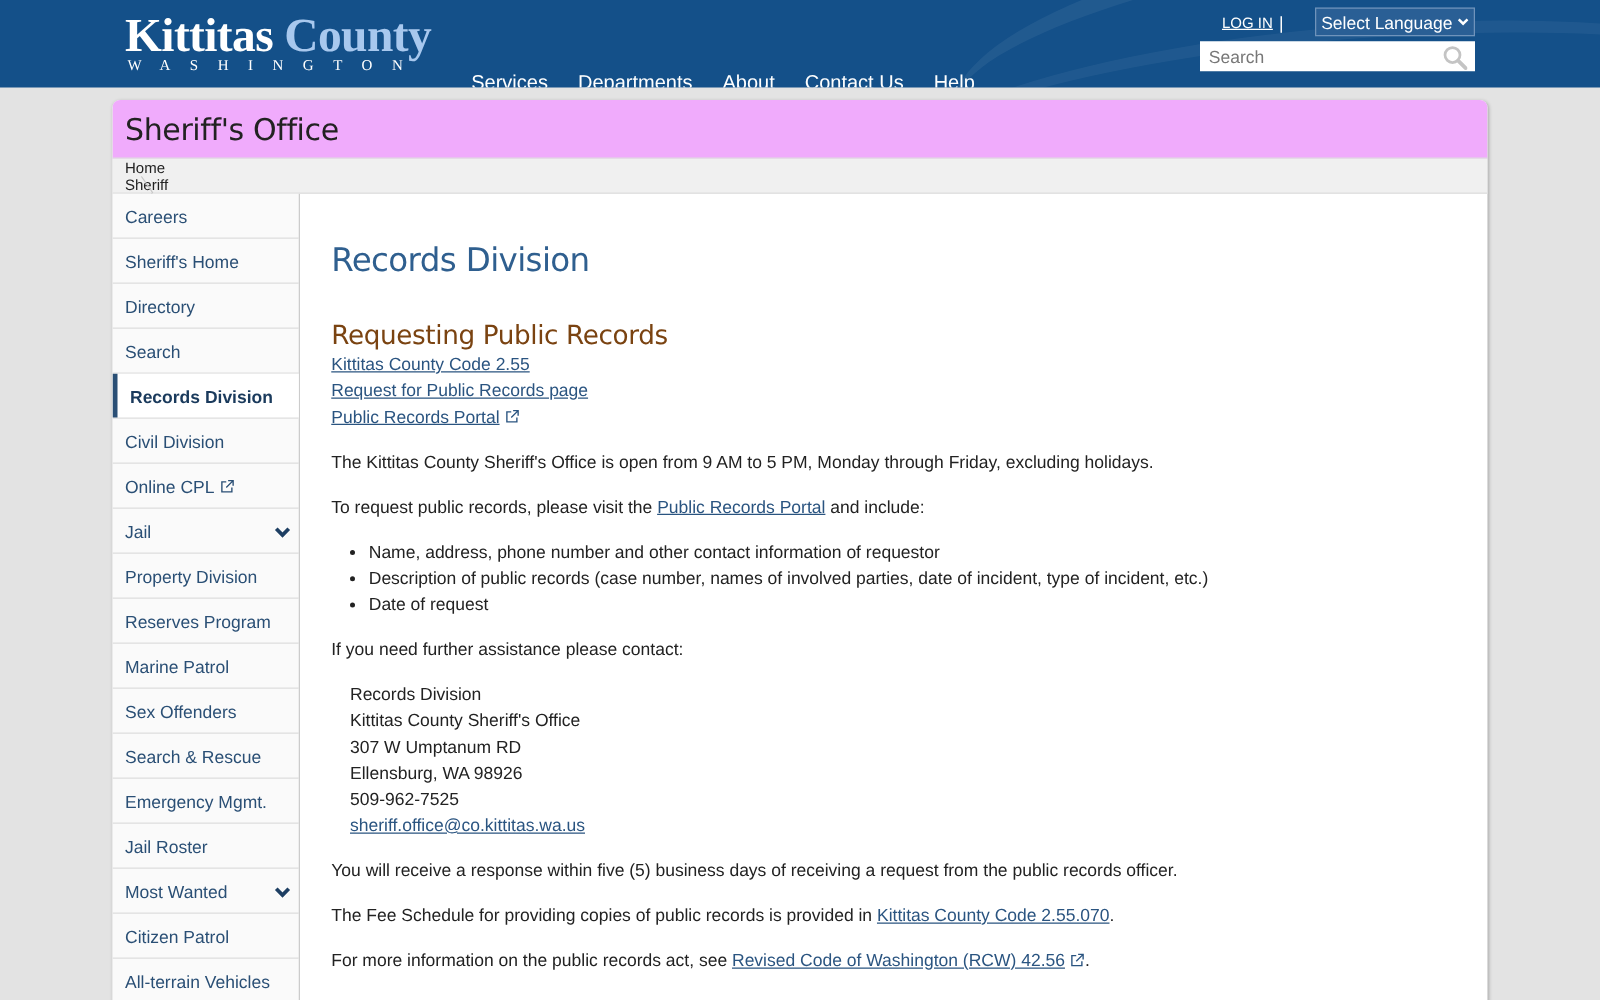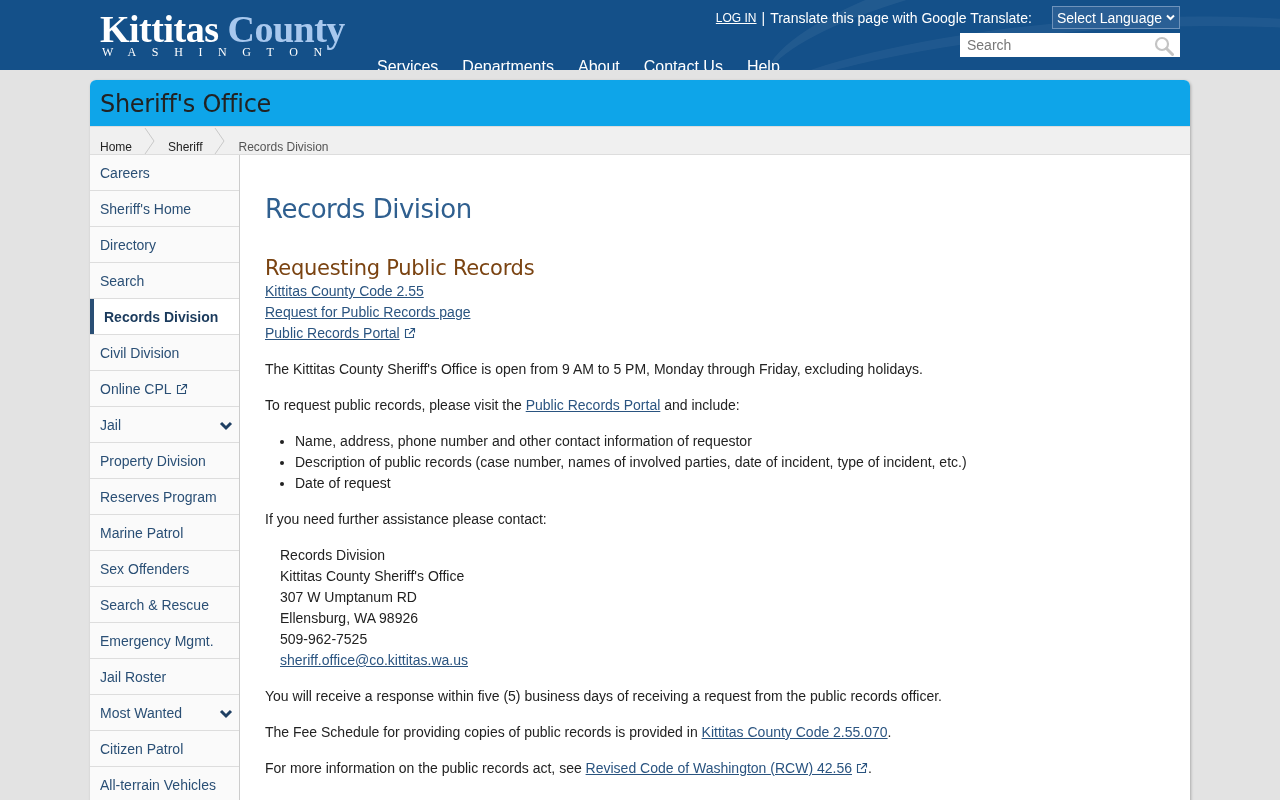--- a/index.html
+++ b/index.html
@@ -22,22 +22,22 @@
   .util .sep { margin-right: 5px; }
   .util .lang { margin-left: 20px; background: #2a5f95; border: 1px solid #6f93bb; color: #fff; font-size: 14px; padding: 2px 4px; height: 23px; display: flex; align-items: center; gap: 4px; }
   .util .lang .chev { font-size: 10px; }
   .search { position: absolute; left: 960px; top: 33px; width: 220px; height: 24px; background: #fff; display: flex; align-items: center; }
   .search input { border: none; outline: none; height: 22px; width: 190px; padding-left: 7px; font-size: 14px; color: #555; font-family: "Liberation Sans", sans-serif; background: transparent; }
   .search input::placeholder { color: #777; }
   .search .mag { position: absolute; right: 6px; top: 3px; width: 20px; height: 20px; }
 
   
   .container { position: absolute; left: 90px; top: 80px; width: 1100px; height: 740px; background: #fff; border-radius: 6px 6px 0 0; box-shadow: 1px 1px 3px rgba(0,0,0,0.25); overflow: hidden; }
-  .dept-title { height: 47px; background: #0ea5e9; border-bottom: 1px solid #ddd; padding-left: 10px; font-size: 24px; line-height: 48px; color: #222; font-family: "DejaVu Sans", sans-serif; font-weight: normal; letter-spacing: -0.3px; }
-  .breadcrumb { height: 28px; background: #f0f0f0; border-bottom: 1px solid #ddd; display: flex; align-items: flex-end; padding-left: 10px; font-size: 12px; }
+  .dept-title { height: 47px; background: #f0abfc; border-bottom: 1px solid #ddd; padding-left: 10px; font-size: 24px; line-height: 48px; color: #222; font-family: "DejaVu Sans", sans-serif; font-weight: normal; letter-spacing: -0.3px; }
+  .breadcrumb { height: 28px; background: #f0f0f0; border-bottom: 1px solid #ddd; display: flex; align-items: flex-start; padding-left: 10px; font-size: 12px; flex-direction: column; }
   .breadcrumb a { color: #222; text-decoration: none; }
   .breadcrumb .crumb-sep { width: 12px; height: 26px; margin: 0 12px; position: relative; }
   .breadcrumb .crumb-sep svg { position: absolute; top: 0; left: 0; }
   .breadcrumb .current { color: #555; }
 
   
   .sidebar { position: absolute; left: 0; top: 75px; width: 150px; border-right: 1px solid #ccc; background: #fafafa; }
   .side-item { position: relative; height: 36px; border-bottom: 1px solid #ddd; display: flex; align-items: center; padding-left: 10px; font-size: 14px; color: #2a4f75; text-decoration: none; }
   .side-item.active { font-weight: bold; color: #1a3a5c; padding-left: 14px; background: #fff; }
   .side-item.active::before { content: ""; position: absolute; left: 0; top: 0; bottom: 0; width: 4px; background: #2a4f75; }
@@ -73,21 +73,20 @@
     <a>Services</a>
     <a>Departments</a>
     <a>About</a>
     <a>Contact Us</a>
     <a>Help</a>
   </nav>
 
   <div class="util">
     <a class="login">LOG IN</a>
     <span class="sep">|</span>
-    <span>Translate this page with Google Translate:</span>
     <div class="lang">
       <span>Select Language</span>
       <svg class="chev" width="9" height="7" viewBox="0 0 9 7">
           <path d="M1 1.5 L4.5 5 L8 1.5" stroke="#fff" stroke-width="2" fill="none"></path>
         </svg>
     </div>
   </div>
 
   <div class="search">
     <input type="text" placeholder="Search" style="">

